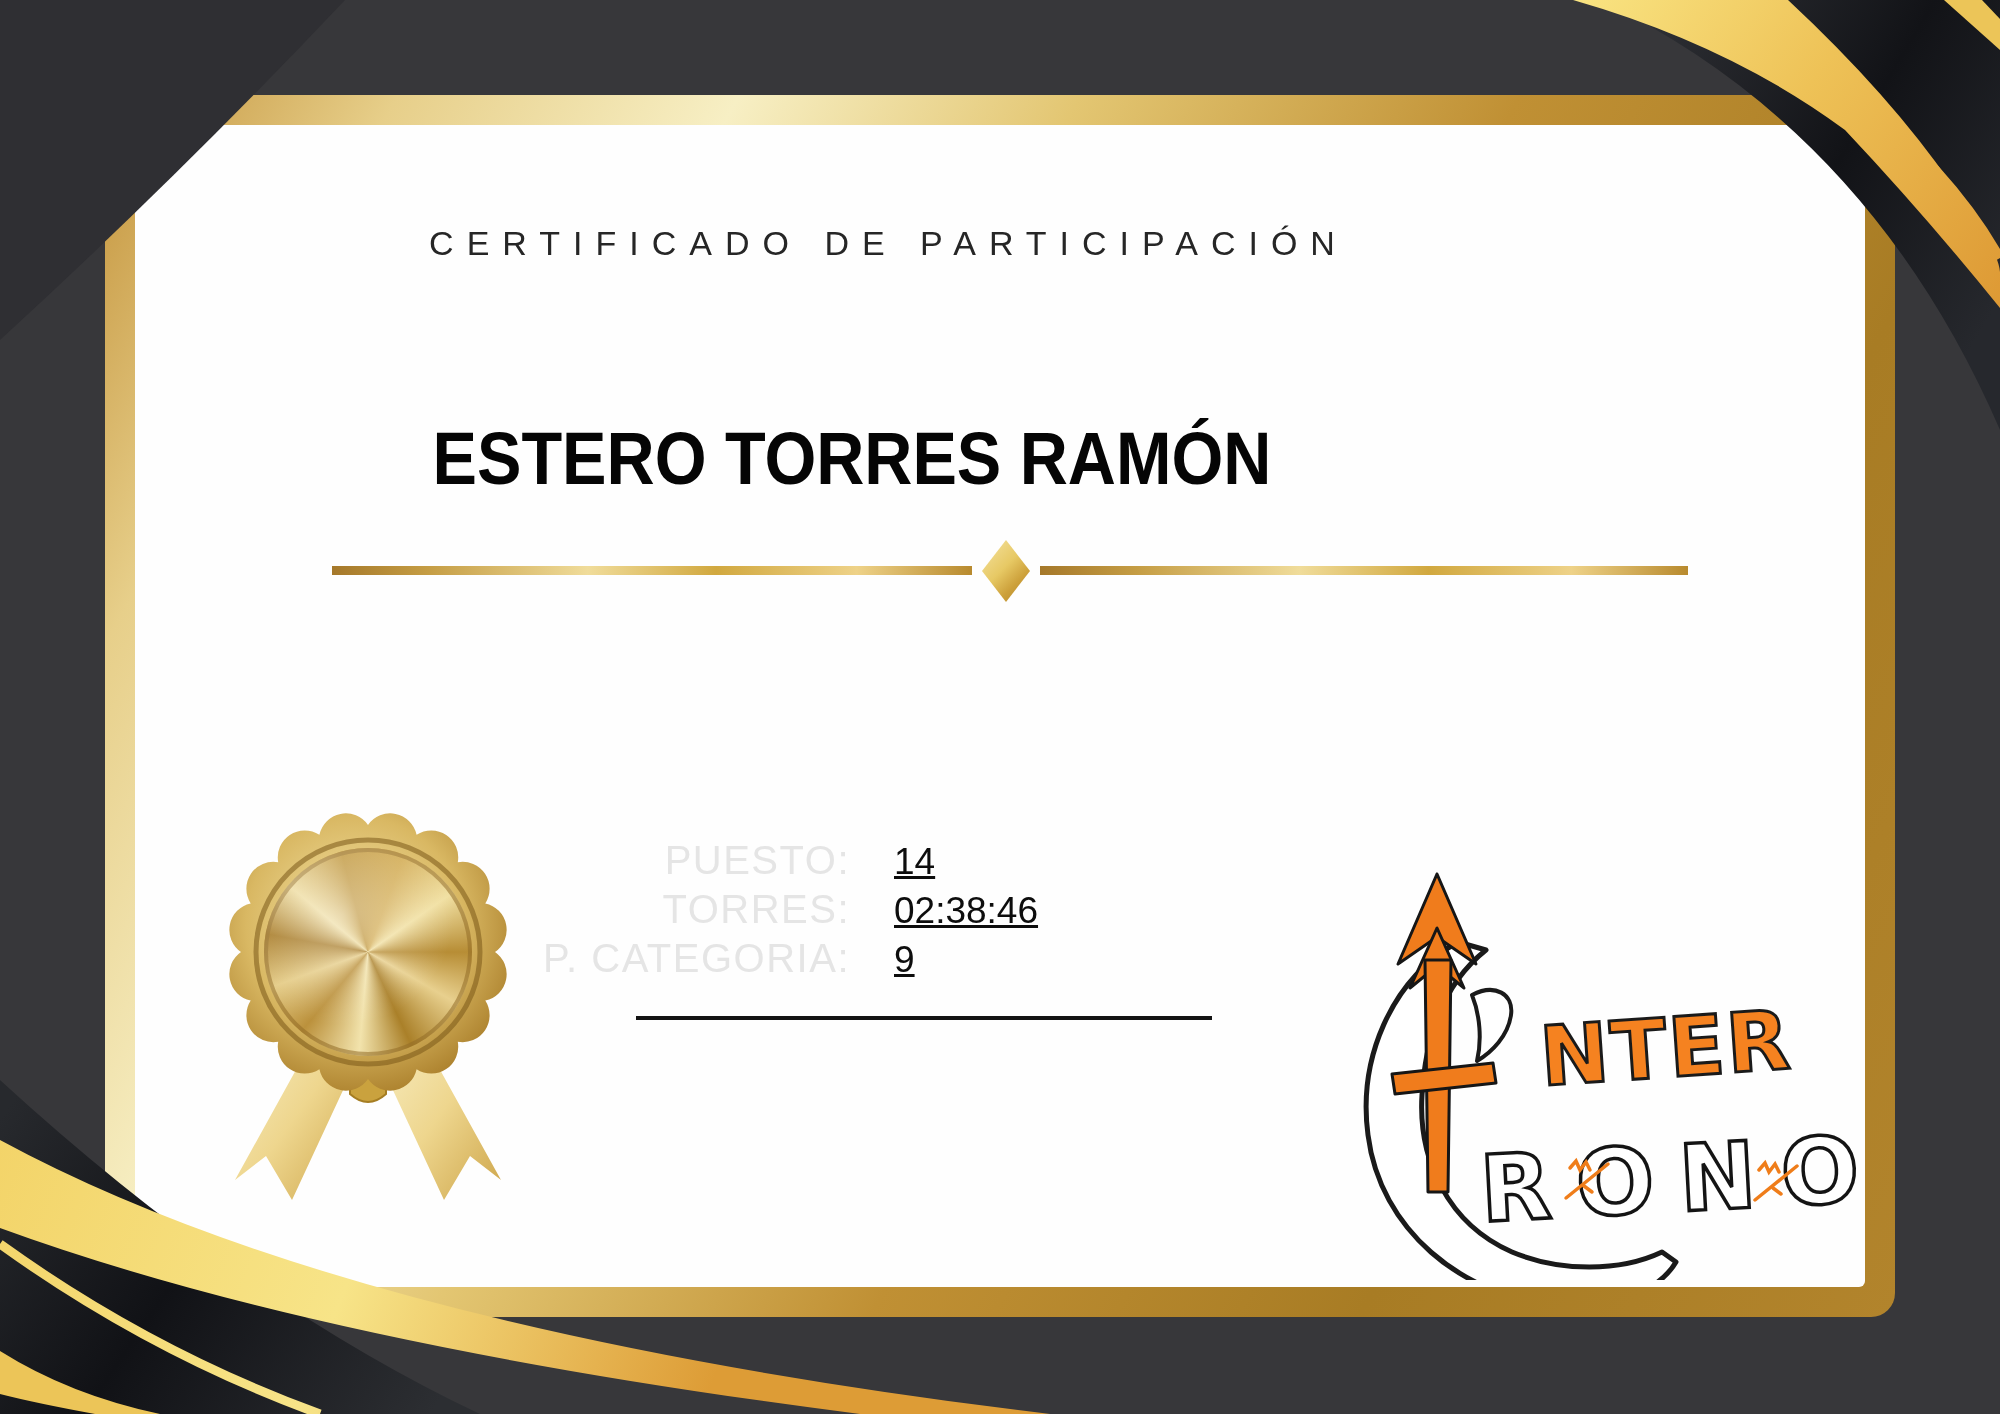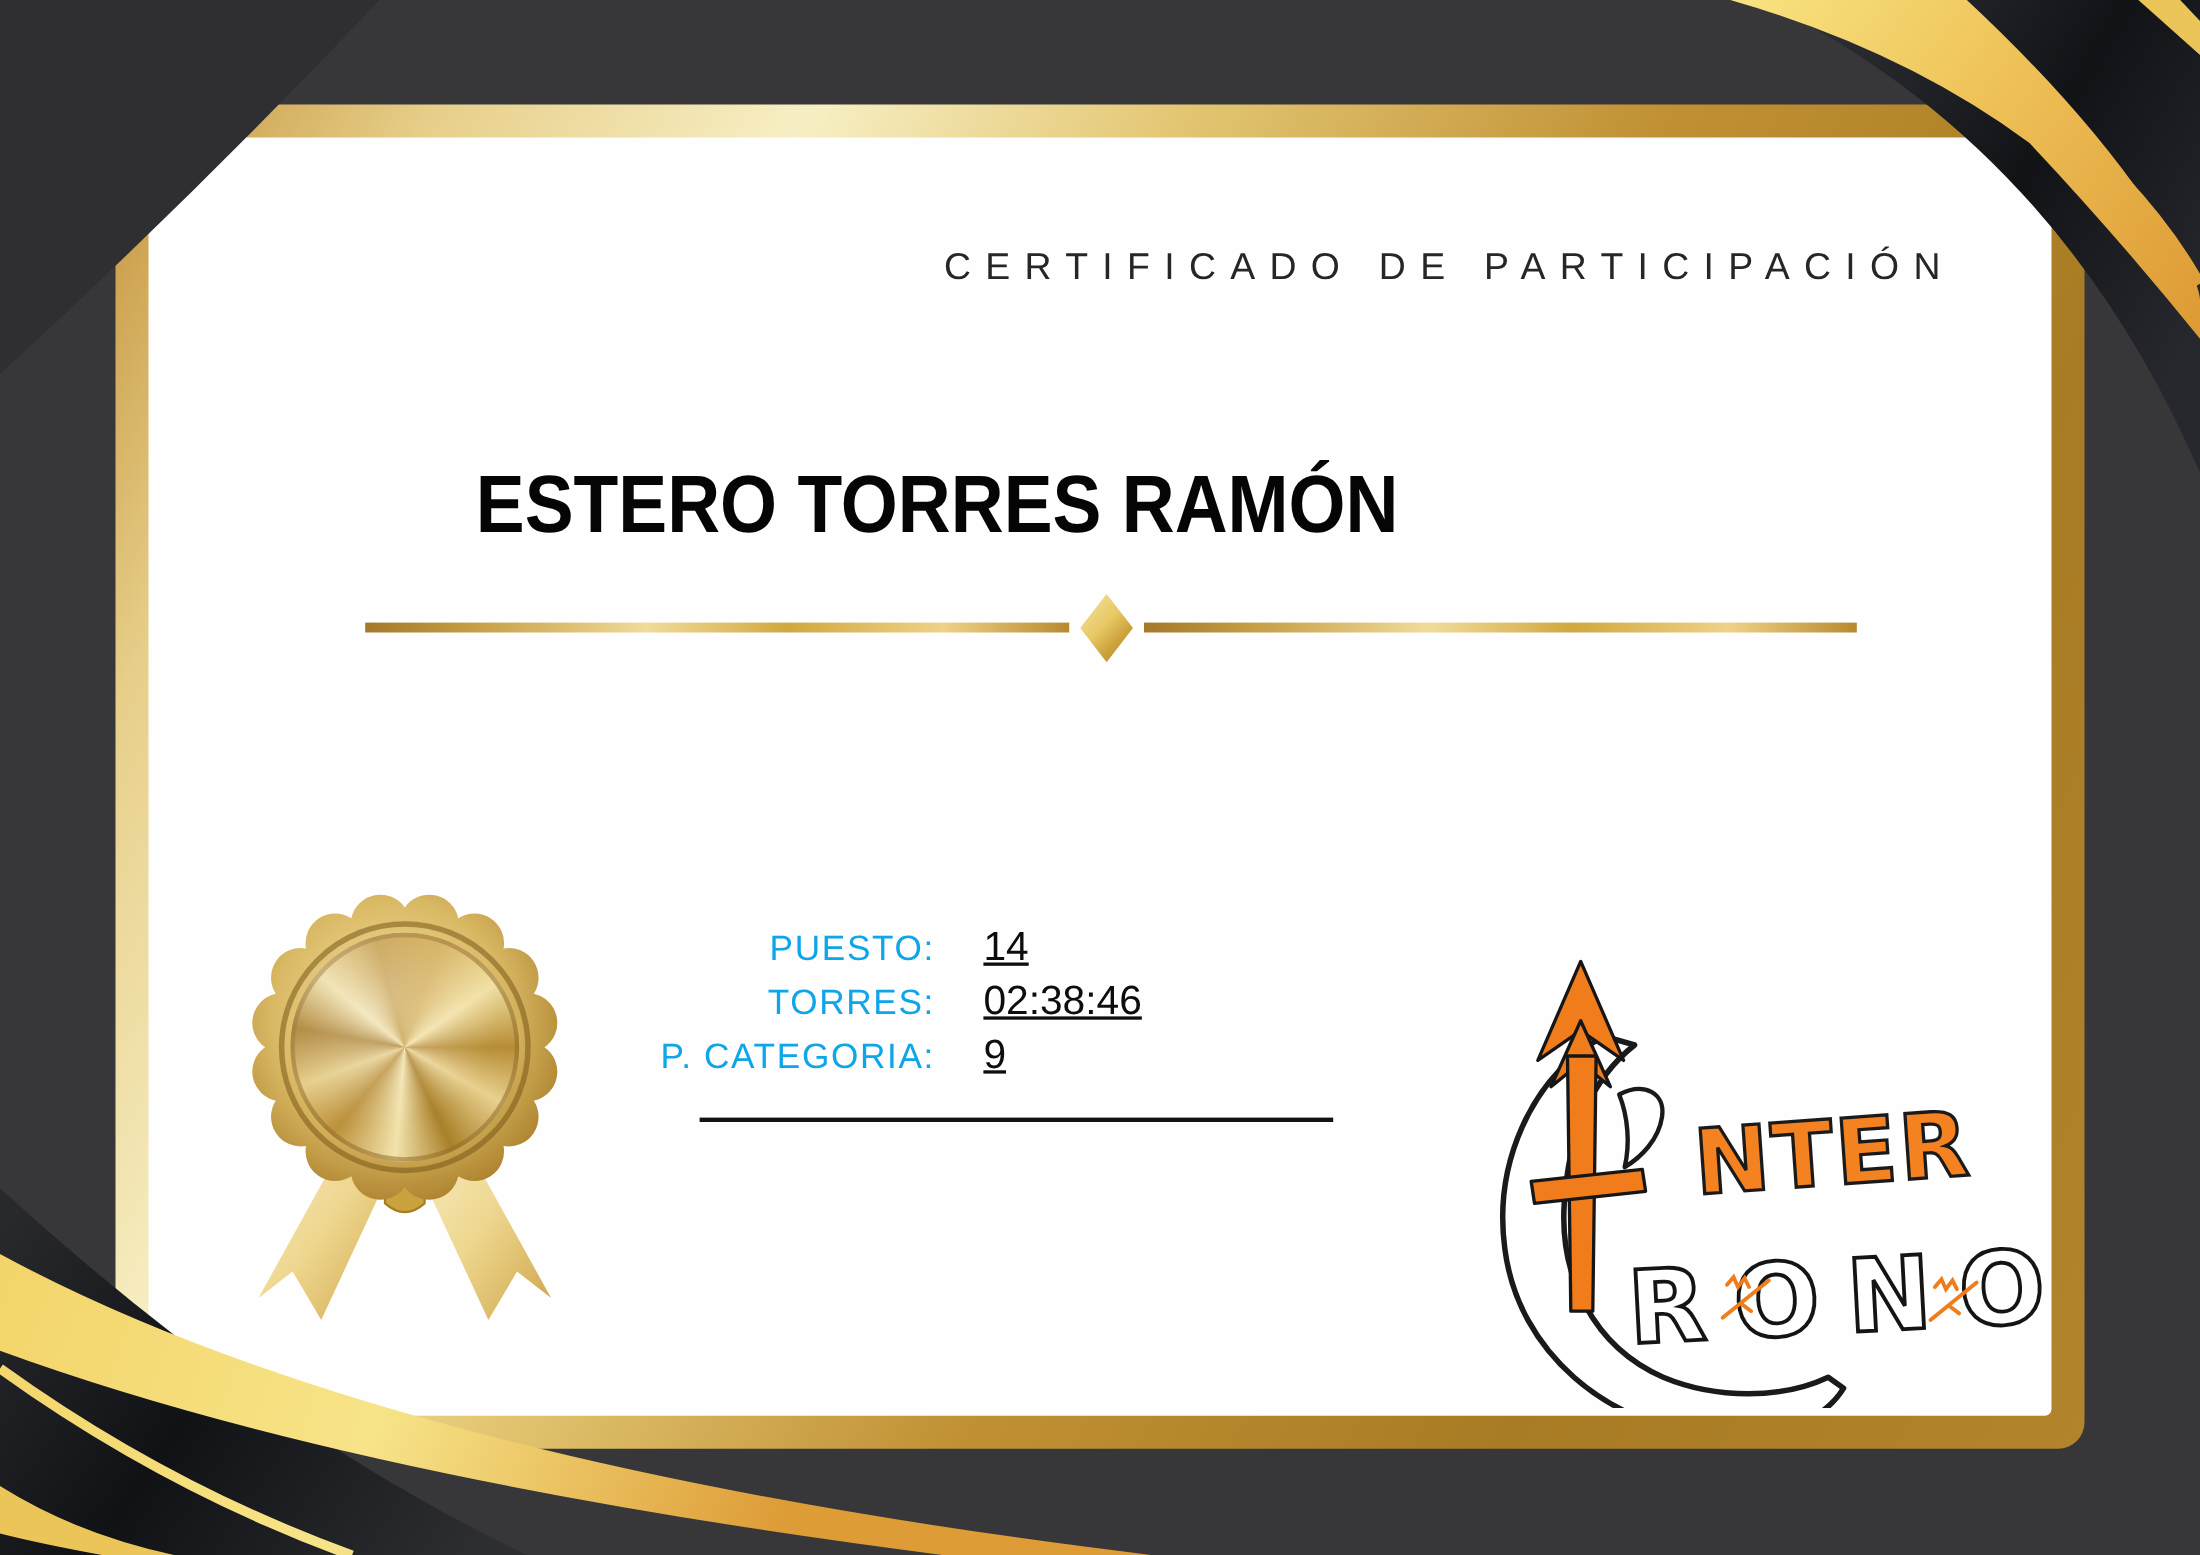--- a/index.html
+++ b/index.html
@@ -15,21 +15,21 @@
     background:linear-gradient(118deg,#c3923a 0%,#e7cf8a 12%,#f7efc4 26%,#e3c672 40%,#c09034 58%,#a87c24 78%,#b2842c 100%);
     z-index:1;
   }
   .cert{
     position:absolute;left:135px;top:125px;width:1730px;height:1162px;
     background:#fefefe;border-radius:6px;z-index:2;
   }
   .content{position:absolute;inset:0;z-index:3;}
   
   .title{
-    position:absolute;top:224px;left:0;width:1777px;text-align:right;
+    position:absolute;top:224px;left:0;width:1777px;text-align:center;
     font-size:34px;font-weight:400;letter-spacing:13px;color:#262626;
   }
   .name-wrap{position:absolute;top:416px;left:0;width:1704px;text-align:center;}
   .name{
     display:inline-block;font-size:74px;font-weight:700;color:#050505;
     letter-spacing:0px;transform:scaleX(.9);transform-origin:center;white-space:nowrap;
   }
   .subtitle-wrap{position:absolute;top:634px;left:0;width:2000px;text-align:center;}
   .subtitle{
     display:inline-block;font-size:34px;font-weight:700;color:#1b1b1b;
@@ -42,22 +42,22 @@
   .div-line.right{left:1040px;width:648px;}
   .diamond{
     position:absolute;left:982px;top:540px;width:48px;height:62px;
     clip-path:polygon(50% 0,100% 50%,50% 100%,0 50%);
     background:linear-gradient(135deg,#f5e3a2 0%,#e7c965 45%,#cda13b 70%,#b08428 100%);
   }
   
   .details{position:absolute;left:430px;top:836px;width:900px;}
   .detail-row{display:flex;height:49px;line-height:49px;align-items:baseline;}
   .detail-label{
-    flex:0 0 420px;text-align:right;font-size:32px;letter-spacing:1.5px;
-    color:#0ea5e9;font-weight:400;line-height:49px;
+    flex:0 0 420px;text-align:right;font-size:40px;letter-spacing:1.5px;
+    color:#e5e5e5;font-weight:400;line-height:49px;
   }
   .detail-value{
     margin-left:44px;font-size:37px;color:#0d0d0d;font-weight:400;line-height:49px;text-decoration:underline;
   }
   .sign-line{position:absolute;left:636px;top:1016px;width:576px;height:4px;background:#131313;}
   
   .medal{position:absolute;left:218px;top:802px;width:300px;height:400px;}
   .medal svg{position:absolute;left:0;top:0;}
   .medal-disc{
     position:absolute;left:46px;top:46px;width:208px;height:208px;border-radius:50%;

